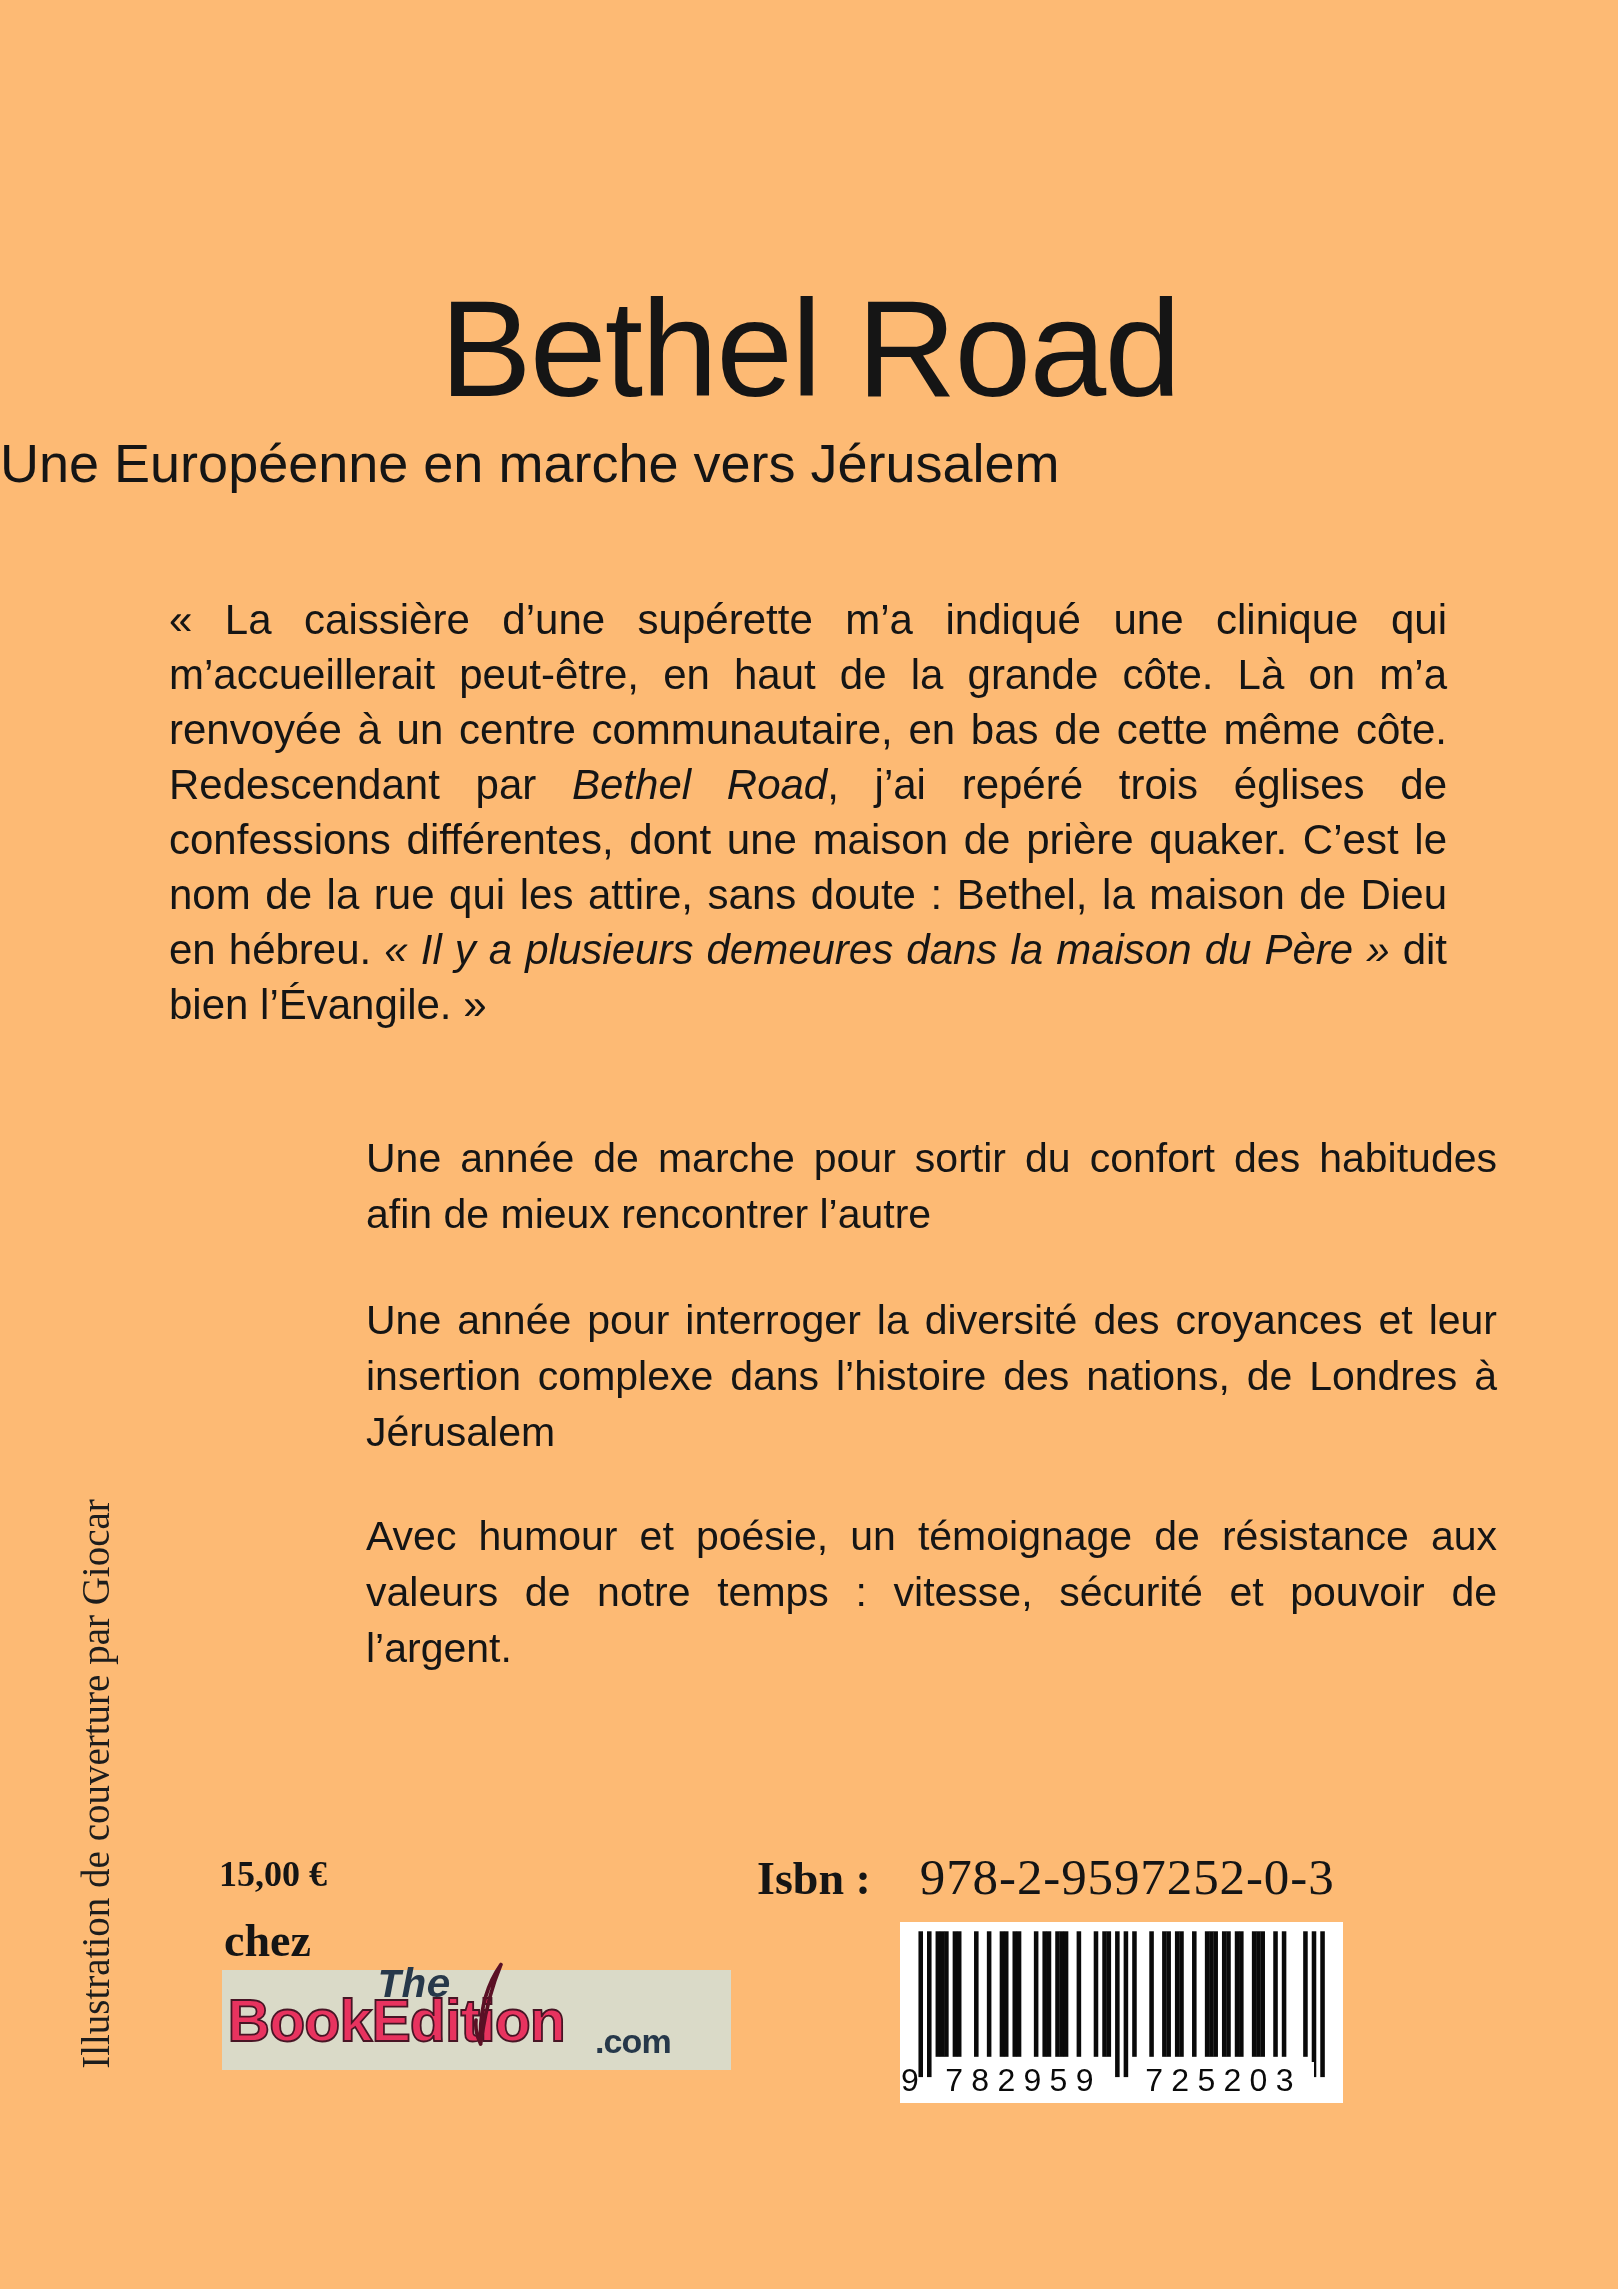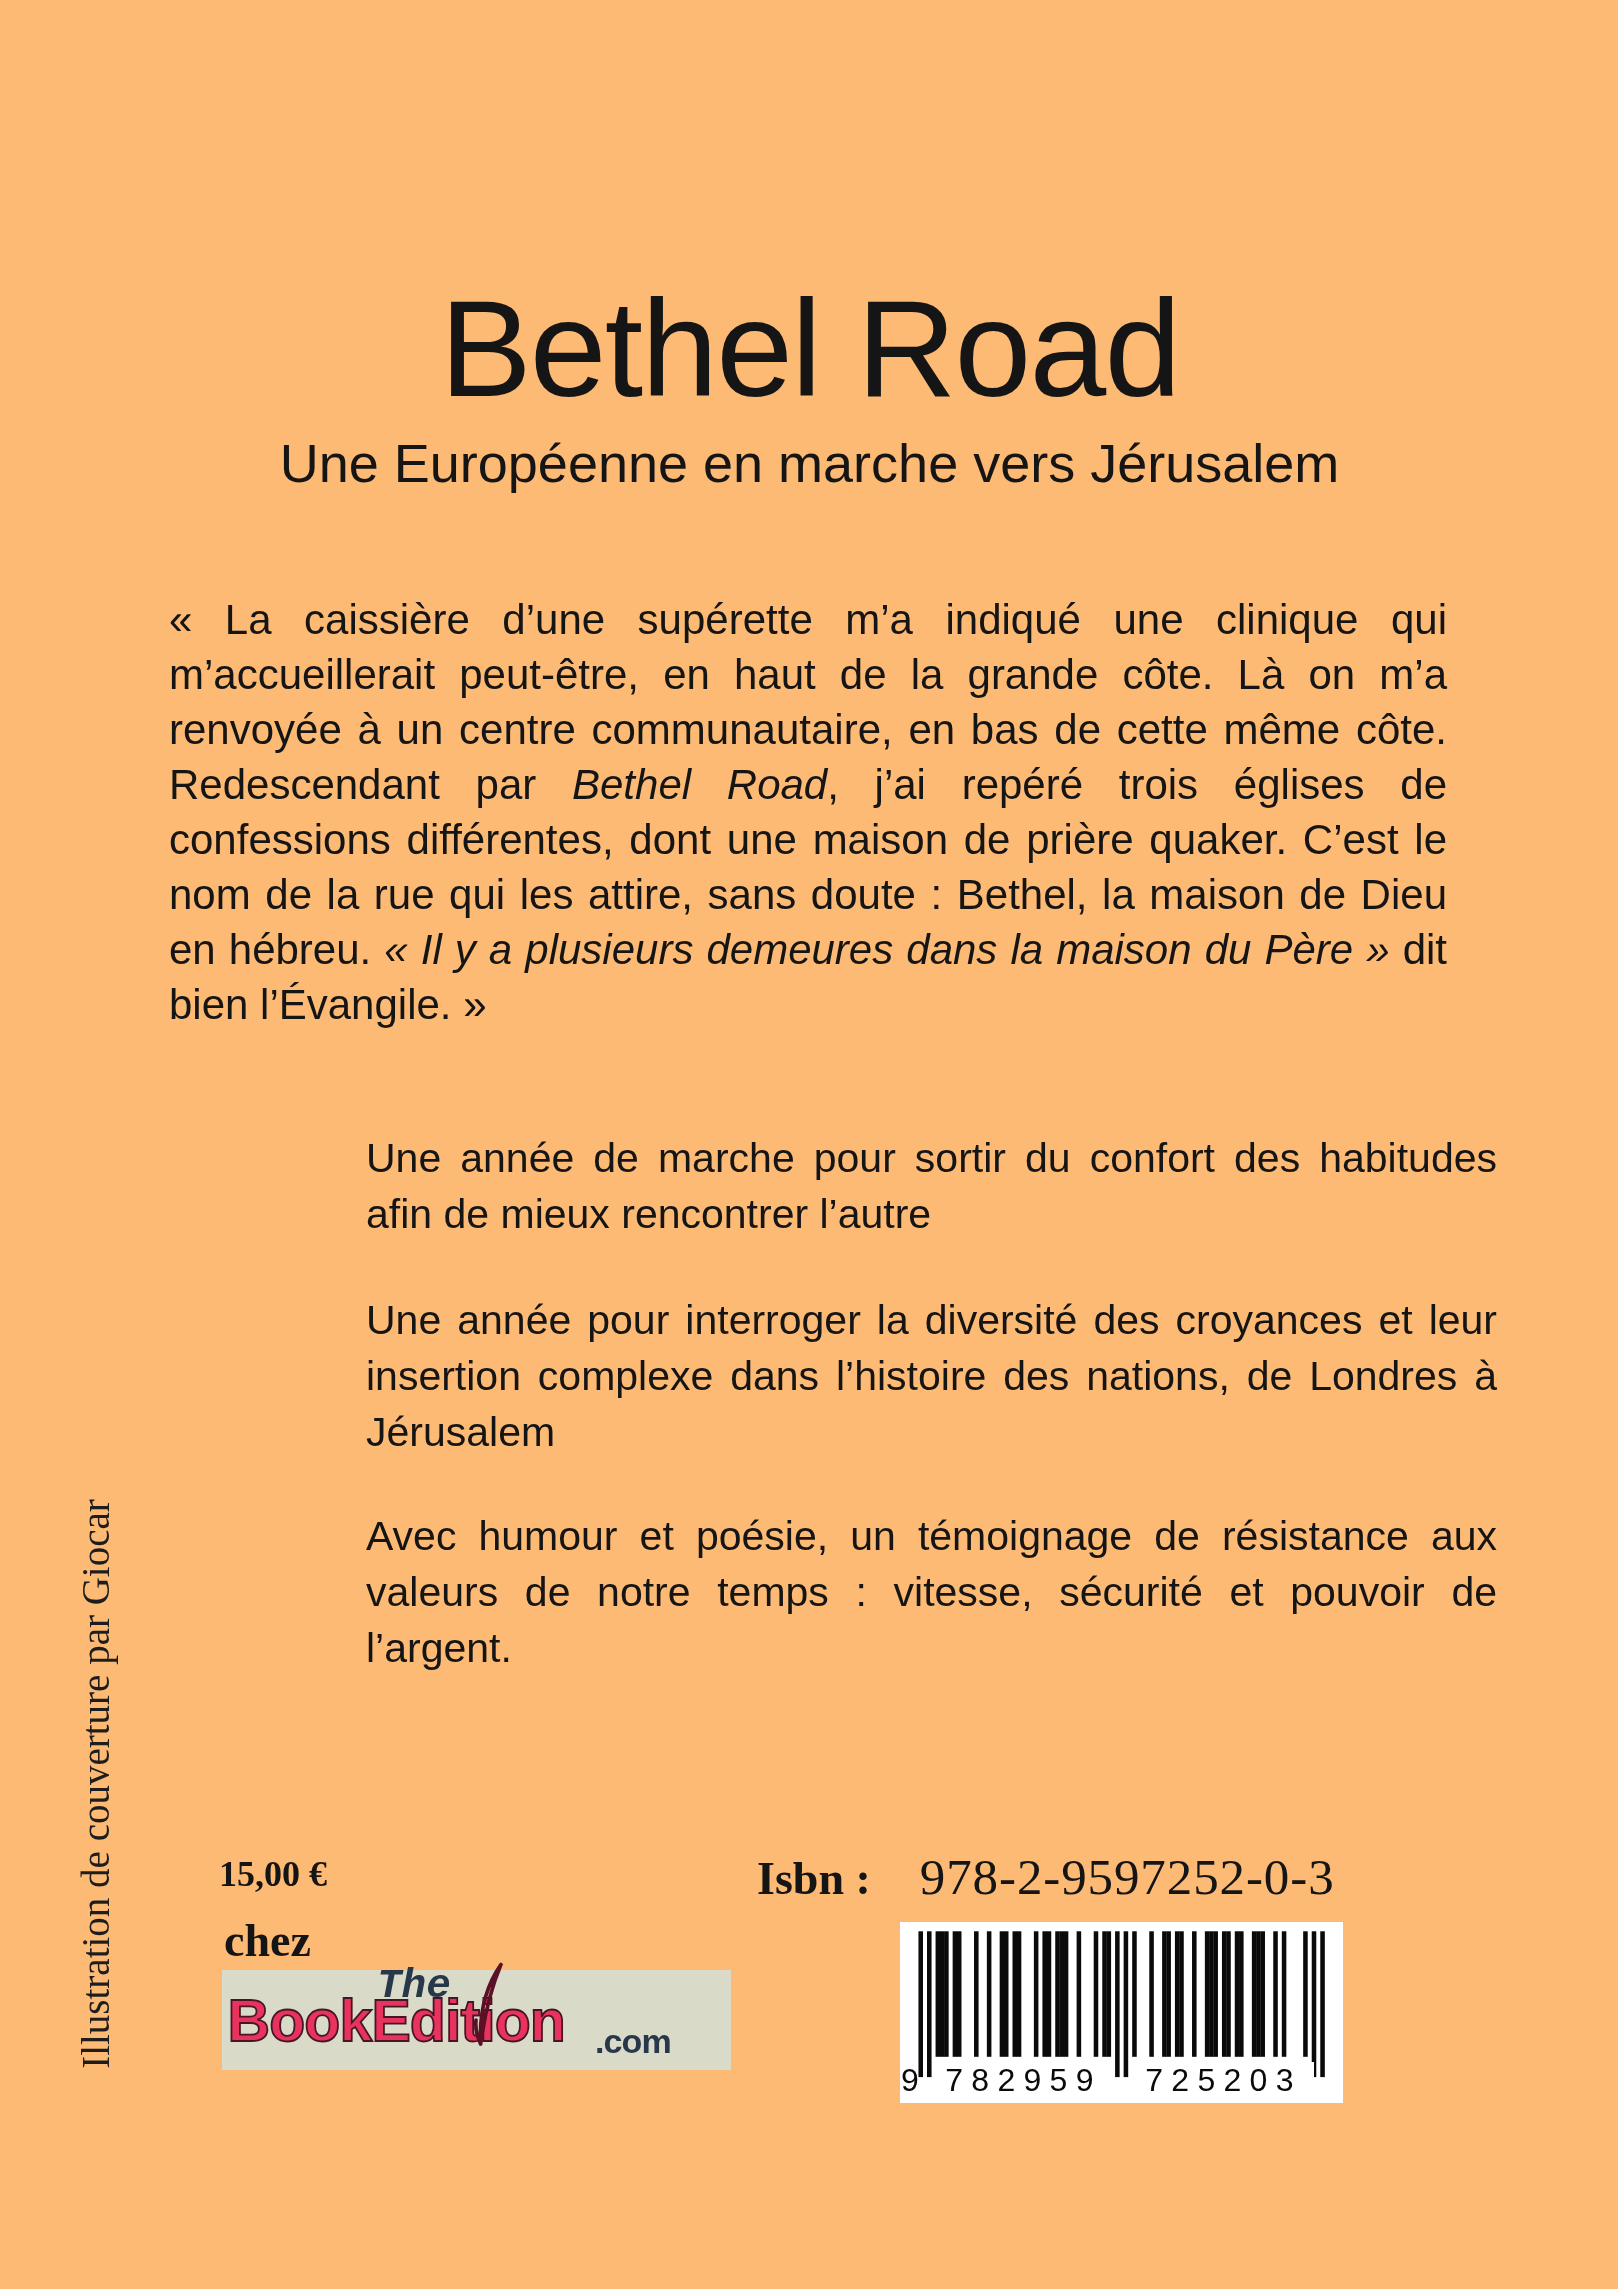--- a/index.html
+++ b/index.html
@@ -6,21 +6,21 @@
   #page{
     position:relative;width:1619px;height:2290px;overflow:hidden;
     background:#fdba74;color:#151515;
     font-family:"Liberation Sans",sans-serif;
   }
   .title{
     position:absolute;left:0;right:0;top:187px;text-align:center;
     font-size:138px;line-height:1;letter-spacing:-1.8px;font-weight:400;
   }
   .subtitle{
-    position:absolute;left:0;right:0;top:391px;text-align:center;
+    position:absolute;left:0;right:0;top:391px;text-align:left;
     font-size:54px;line-height:1;font-weight:400;
   }
   .quote{
     position:absolute;left:169px;width:1278px;top:550px;
     font-size:42px;line-height:1.31;text-align:justify;
   }
   .quote em{font-style:italic;}
   .para{
     position:absolute;left:318px;width:1131px;
     font-size:41px;line-height:1.37;text-align:justify;margin-left:48px;

